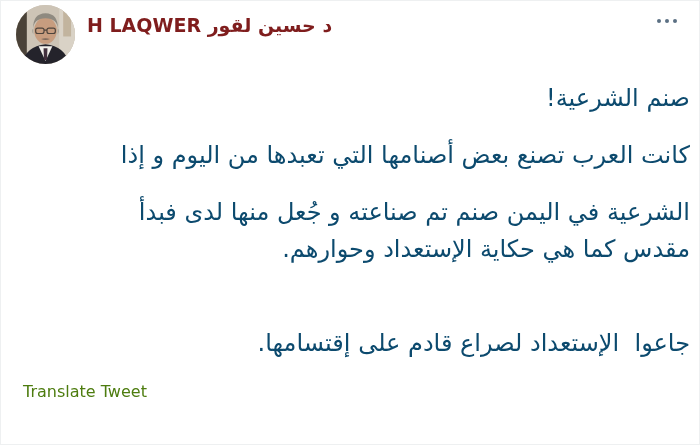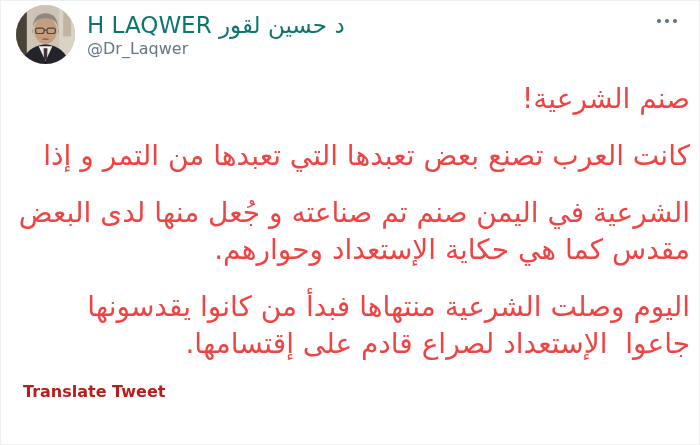--- a/index.html
+++ b/index.html
@@ -26,23 +26,23 @@
     overflow: hidden;
     flex: 0 0 auto;
     cursor: pointer;
     background: #cdc4b6;
   }
   .avatar svg { display: block; width: 100%; height: 100%; }
   .id-block { padding-top: 8px; min-width: 0; }
   .display-name {
     direction: rtl;
     display: inline-block;
-    font-size: 23px;
-    font-weight: normal;
-    color: #0f766e;
+    font-size: 19px;
+    font-weight: bold;
+    color: #7f1d1d;
     line-height: 24px;
     cursor: pointer;
   }
   .handle {
     font-size: 16px;
     color: #657786;
     line-height: 21px;
     margin-top: 1px;
   }
   .more-menu {
@@ -57,38 +57,37 @@
   .more-menu .dot {
     width: 4px;
     height: 4px;
     border-radius: 50%;
     background: #5b7083;
   }
   .tweet-body {
     direction: rtl;
     text-align: right;
     padding: 16px 9px 0 12px;
-    font-size: 28px;
+    font-size: 24px;
     line-height: 37px;
-    color: #ef4444;
+    color: #0c4a6e;
   }
   .tweet-body p { margin: 0 0 20px 0; }
   .tweet-body span { white-space: pre-wrap; }
   .translate-row {
     direction: ltr;
     text-align: left;
     padding: 0 0 0 22px;
   }
   .translate-link {
     font-size: 16px;
     line-height: 20px;
-    color: #b91c1c;
+    color: #4d7c0f;
     text-decoration: none;
     cursor: pointer;
-    font-weight: bold;
   }
 </style>
 </head>
 <body>
 
 <div class="tweet-card">
 
   <div class="tweet-header">
     <div class="avatar">
       <svg viewBox="0 0 60 60">
@@ -104,43 +103,42 @@
         <path d="M17.5 24 L17.5 30 Q16 26 17.5 24 Z" fill="#8f8a80"></path>
         <path d="M42.5 24 L42.5 30 Q44 26 42.5 24 Z" fill="#8f8a80"></path>
         <rect x="20" y="23.5" width="8.5" height="5.5" rx="2" fill="none" stroke="#4d443c" stroke-width="1.2"></rect>
         <rect x="31.5" y="23.5" width="8.5" height="5.5" rx="2" fill="none" stroke="#4d443c" stroke-width="1.2"></rect>
         <line x1="28.5" y1="25.5" x2="31.5" y2="25.5" stroke="#4d443c" stroke-width="1.2"></line>
         <path d="M25.5 34.5 Q30 36.5 34.5 34.5 Q30 33 25.5 34.5 Z" fill="#7d6a5c"></path>
       </svg>
     </div>
     <div class="id-block">
       <div class="display-name" dir="rtl">د حسين لقور H LAQWER</div>
-      <div class="handle">@Dr_Laqwer</div>
     </div>
   </div>
 
   <div class="more-menu">
     <span class="dot"></span>
     <span class="dot"></span>
     <span class="dot"></span>
   </div>
 
   <div class="tweet-body">
     <p>
       <span>صنم الشرعية!</span>
     </p>
     <p>
-      <span>كانت العرب تصنع بعض تعبدها التي تعبدها من التمر و إذا</span><br>
+      <span>كانت العرب تصنع بعض أصنامها التي تعبدها من اليوم و إذا</span><br>
     </p>
     <p>
-      <span>الشرعية في اليمن صنم تم صناعته و جُعل منها لدى البعض</span><br>
+      <span>الشرعية في اليمن صنم تم صناعته و جُعل منها لدى فبدأ</span><br>
       <span>مقدس كما هي حكاية الإستعداد وحوارهم.</span>
     </p>
     <p>
-      <span>اليوم وصلت الشرعية منتهاها فبدأ من كانوا يقدسونها</span><br>
+      <br>
       <span>جاعوا  الإستعداد لصراع قادم على إقتسامها.</span>
     </p>
   </div>
 
   <div class="translate-row">
     <a class="translate-link" href="#">Translate Tweet</a>
   </div>
 
 </div>
 

